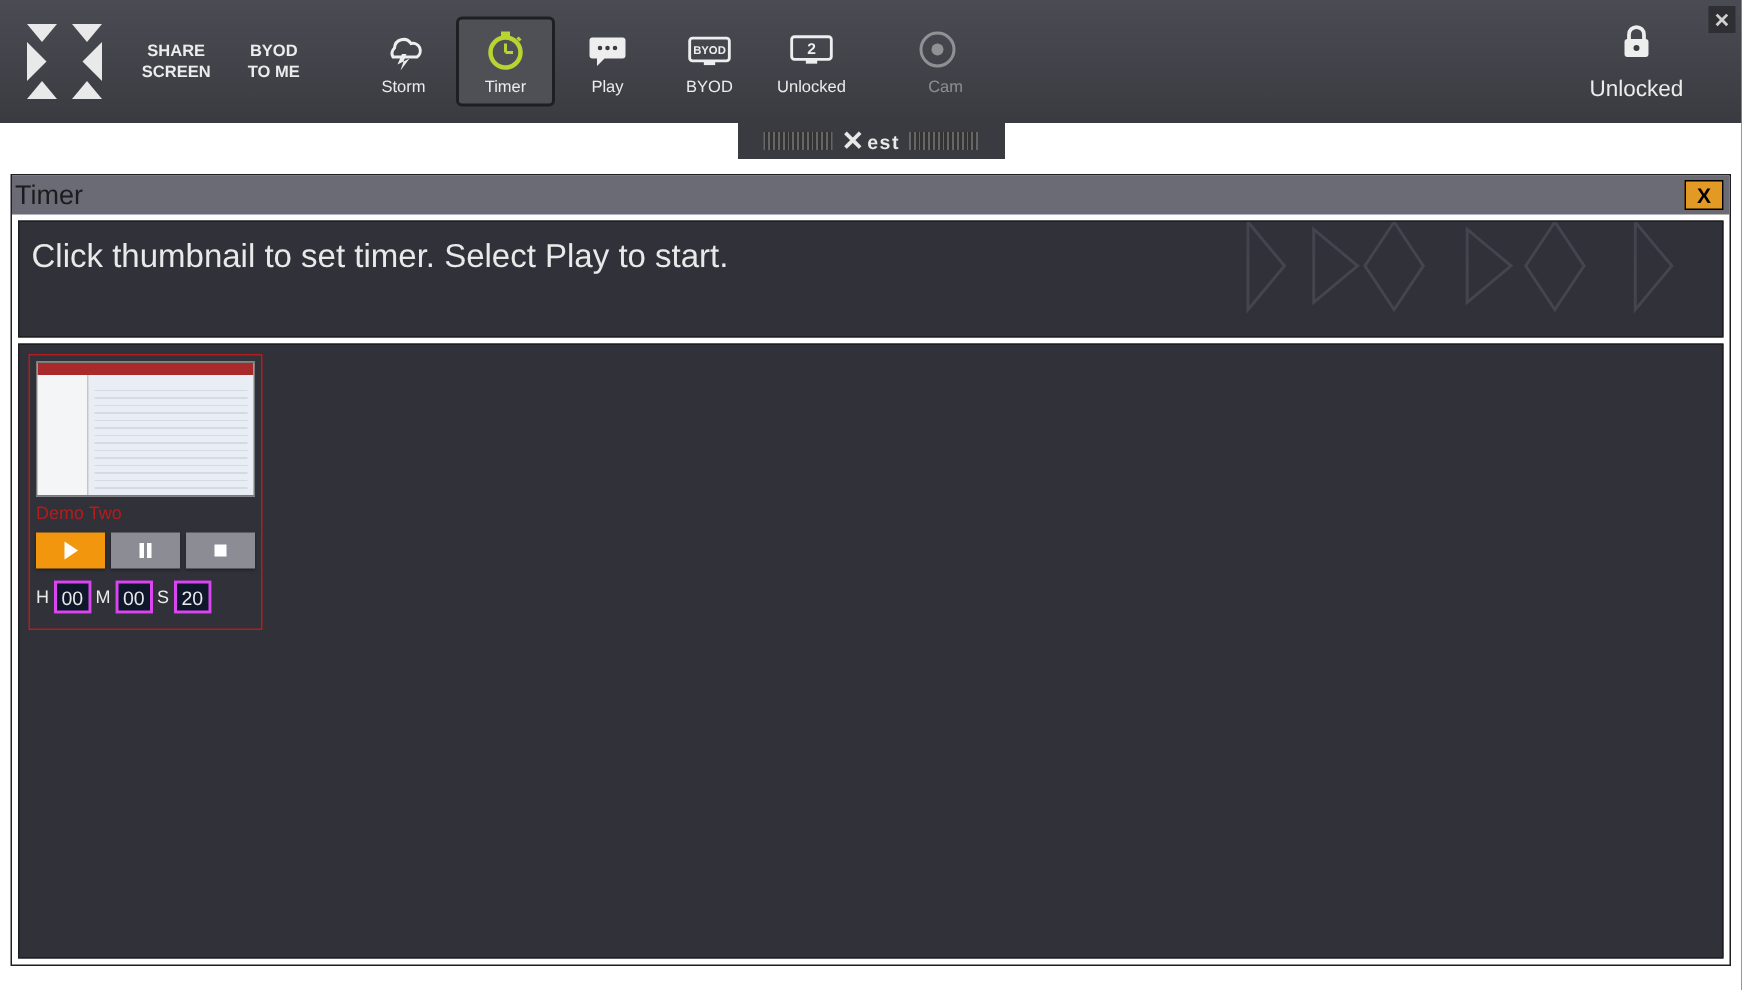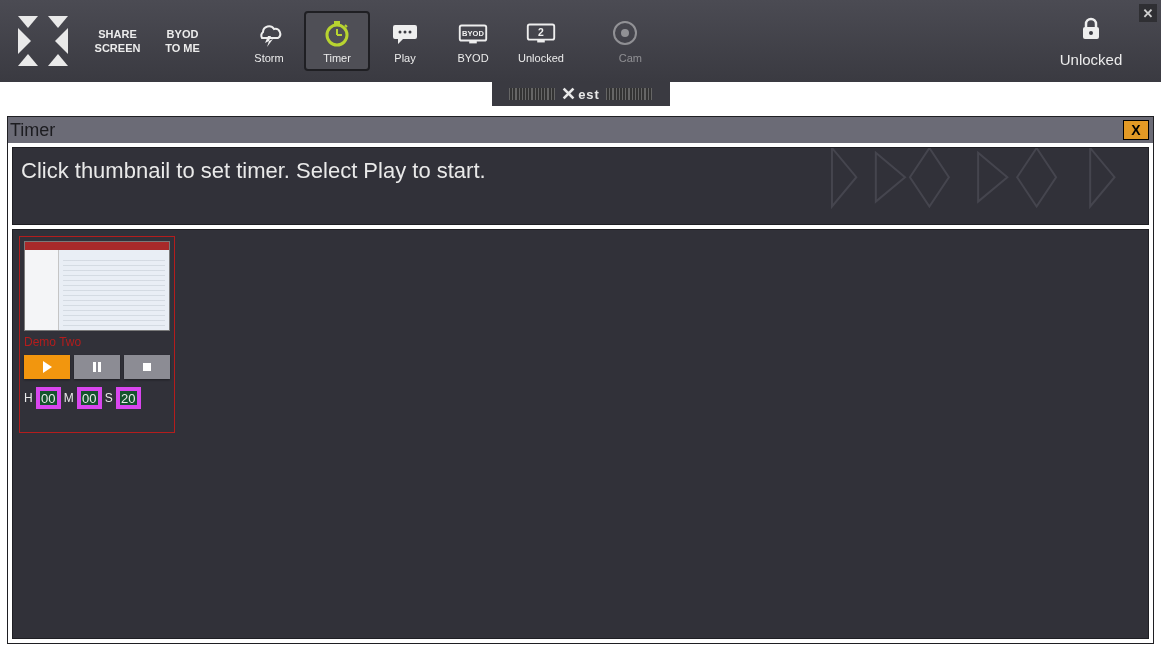--- a/index.html
+++ b/index.html
@@ -191,21 +191,21 @@
     position: relative;
     overflow: hidden;
   }
   .thumb-card {
     position: absolute;
     top: 6px;
     left: 6px;
     width: 156px;
     border: 1px solid #b41d1d;
     background: #313139;
-    padding-bottom: 23px;
+    padding-bottom: 10px;
   }
   .thumb-img {
     margin: 4px;
     height: 90px;
     background: #e9eef5;
     border: 1px solid #7a7a7a;
     position: relative;
     cursor: pointer;
     overflow: hidden;
   }
@@ -255,22 +255,22 @@
     display: flex;
     align-items: center;
     gap: 3px;
     padding: 0 4px;
     color: #e9e9e9;
     font-size: 12px;
   }
   .time-box {
     width: 25px;
     height: 22px;
-    background: #14532d;
-    border: 4px solid #d946ef;
+    background: #0f172a;
+    border: 2px solid #d946ef;
     color: #e9e9e9;
     font-size: 13px;
     display:flex; align-items:center; justify-content:center;
     cursor: text;
     text-align: center;
   }
 </style>
 </head>
 <body>
 

